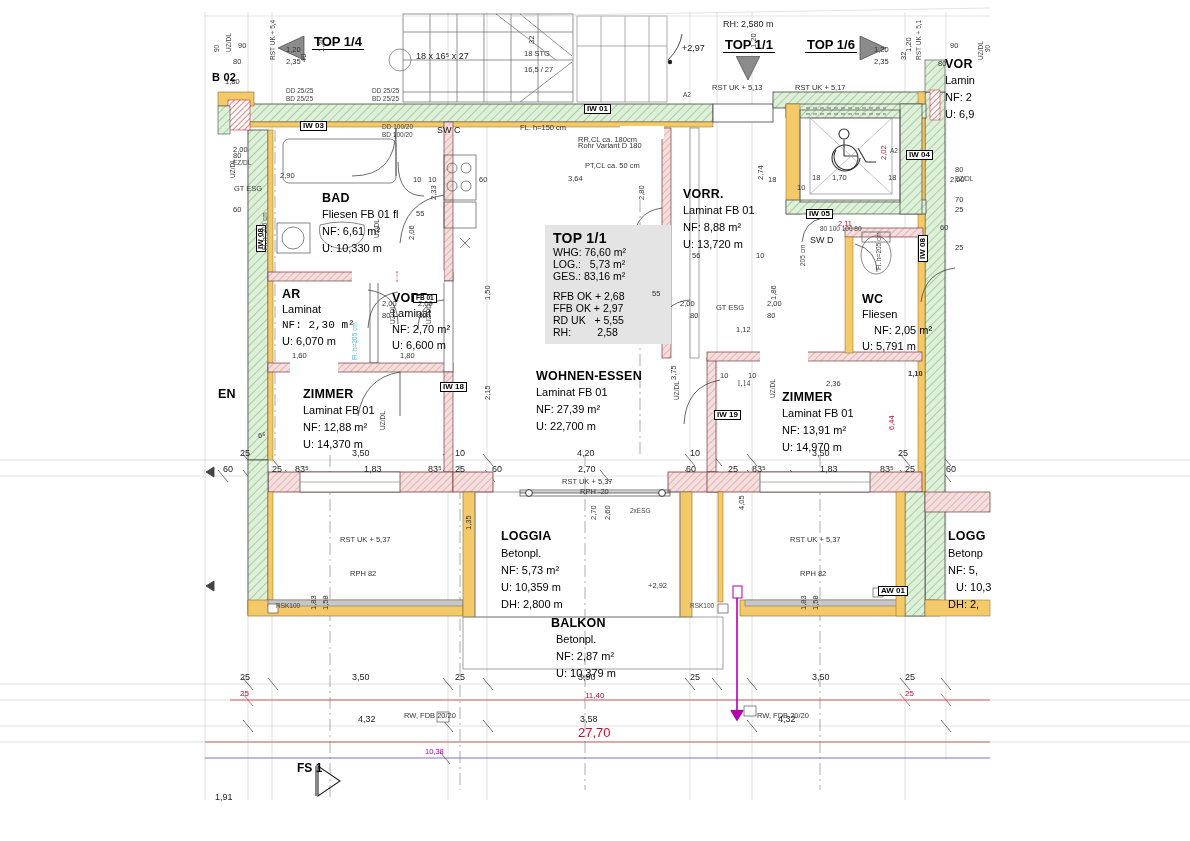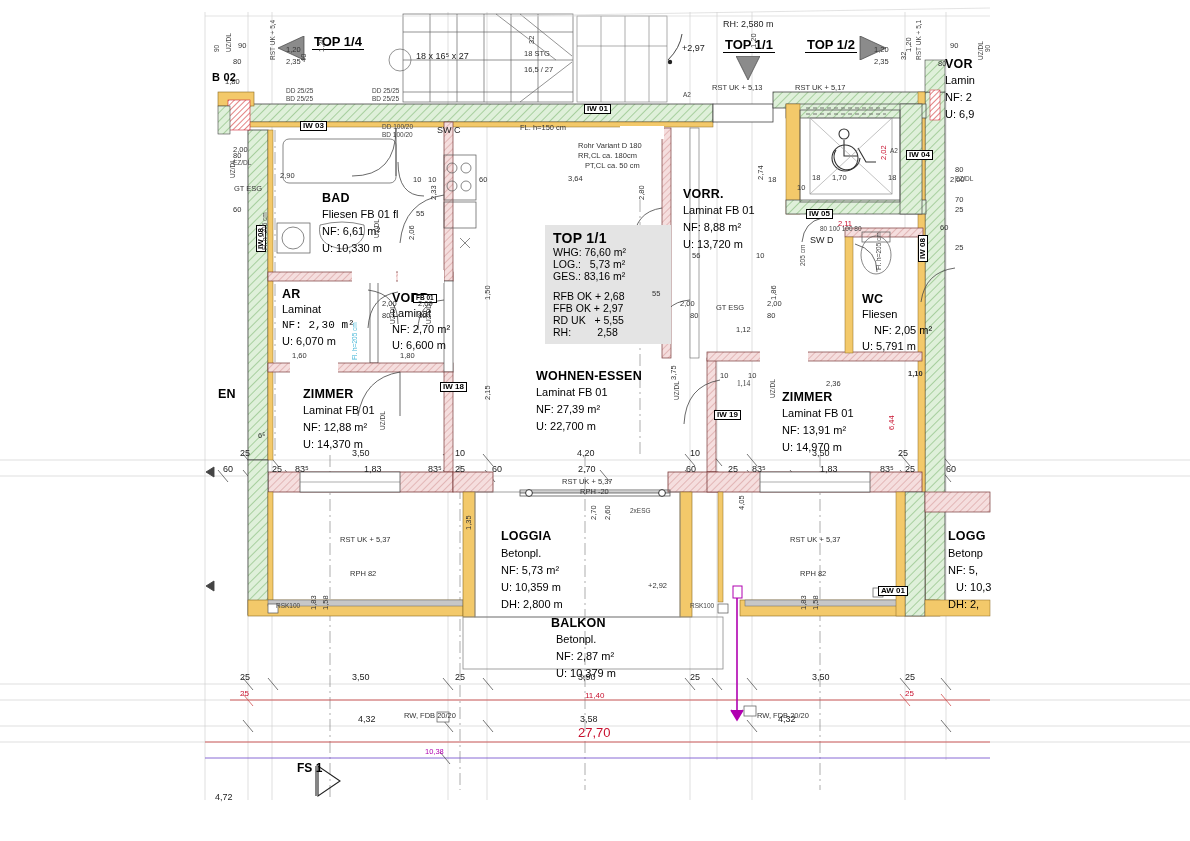--- a/index.html
+++ b/index.html
@@ -359,21 +359,21 @@
       <path d="M0 12 L26 0 L26 24 Z" fill="#8b8b8b" stroke="#444" stroke-width="0.7"></path>
     </svg>
 
 <div class="txt dim" style="left:723px;top:20px;">RH: 2,580 m</div>
 <div class="txt topbadge" style="left:723px;top:38px;">TOP 1/1</div>
 <svg class="abs" style="left:736px;top:56px;" width="24" height="26">
       <path d="M0 0 L24 0 L12 24 Z" fill="#8b8b8b" stroke="#444" stroke-width="0.7"></path>
     </svg>
 <div class="txt dim-s" style="left:712px;top:84px;">RST UK + 5,13</div>
 
-<div class="txt topbadge" style="left:805px;top:38px;">TOP 1/2</div>
+<div class="txt topbadge" style="left:805px;top:38px;">TOP 1/6</div>
 <svg class="abs" style="left:856px;top:36px;" width="30" height="24">
       <path d="M30 12 L4 0 L4 24 Z" fill="#8b8b8b" stroke="#444" stroke-width="0.7"></path>
     </svg>
 <div class="txt dim-s" style="left:795px;top:84px;">RST UK + 5,17</div>
 
 <div class="txt rm-title" style="left:322px;top:192px;">BAD</div>
 <div class="txt rm-line" style="left:322px;top:209px;">Fliesen FB 01 fl</div>
 <div class="txt rm-line" style="left:322px;top:226px;">NF: 6,61 m²</div>
 <div class="txt rm-line" style="left:322px;top:243px;">U: 10,330 m</div>
 
@@ -448,21 +448,21 @@
 <div class="txt box-lbl" style="left:878px;top:586px;">AW 01</div>
 <div class="txt box-lbl" style="left:413px;top:294px;font-size:6.5px;">FB 01</div>
 
 <div class="txt dim" style="left:437px;top:126px;">SW C</div>
 <div class="txt dim" style="left:810px;top:236px;">SW D</div>
 <div class="txt dim-xs" style="left:683px;top:92px;">A2</div>
 <div class="txt dim-xs" style="left:890px;top:148px;">A2</div>
 
 <div class="txt dim-s" style="left:520px;top:124px;">FL. h=150 cm</div>
 <div class="txt dim-s" style="left:578px;top:142px;">Rohr Variant D 180</div>
-<div class="txt dim-s" style="left:578px;top:152px;">RR,CL ca. 180cm</div>
+<div class="txt dim-s" style="left:578px;top:136px;">RR,CL ca. 180cm</div>
 <div class="txt dim-s" style="left:585px;top:162px;">PT,CL ca. 50 cm</div>
 <div class="txt dim" style="left:416px;top:52px;">18 x 16⁵ x 27</div>
 <div class="txt dim-s" style="left:524px;top:50px;">18 STG</div>
 <div class="txt dim-s" style="left:524px;top:66px;">16,5 / 27</div>
 <div class="txt dim-xs" style="left:286px;top:88px;">DD 25/25</div>
 <div class="txt dim-xs" style="left:286px;top:96px;">BD 25/25</div>
 <div class="txt dim-xs" style="left:372px;top:88px;">DD 25/25</div>
 <div class="txt dim-xs" style="left:372px;top:96px;">BD 25/25</div>
 <div class="txt dim-xs" style="left:382px;top:124px;">DD 100/20</div>
 <div class="txt dim-xs" style="left:382px;top:132px;">BD 100/20</div>
@@ -537,21 +537,21 @@
 <div class="txt dim red" style="left:585px;top:692px;font-size:8px;">11,40</div>
 
 <div class="txt dim" style="left:358px;top:715px;">4,32</div>
 <div class="txt dim" style="left:580px;top:715px;">3,58</div>
 <div class="txt dim" style="left:778px;top:715px;">4,32</div>
 
 <div class="txt red" style="left:578px;top:726px;font-size:13px;">27,70</div>
 <div class="txt mag" style="left:425px;top:748px;font-size:7.5px;">10,38</div>
 
 <div class="txt" style="left:297px;top:762px;font-size:12px;font-weight:bold;">FS 1</div>
-<div class="txt dim" style="left:215px;top:793px;">4,72</div>
+<div class="txt dim" style="left:215px;top:793px;">1,91</div>
 
 <div class="txt dim-s" style="left:568px;top:175px;">3,64</div>
 <div class="txt dim-s vert" style="left:638px;top:200px;">2,80</div>
 <div class="txt dim-s vert" style="left:430px;top:200px;">2,33</div>
 <div class="txt dim-s" style="left:280px;top:172px;">2,90</div>
 <div class="txt dim-s" style="left:416px;top:210px;">55</div>
 <div class="txt dim-s" style="left:413px;top:176px;">10</div>
 <div class="txt dim-s" style="left:479px;top:176px;">60</div>
 <div class="txt dim-s vert" style="left:484px;top:300px;">1,50</div>
 <div class="txt dim-s" style="left:292px;top:352px;">1,60</div>

